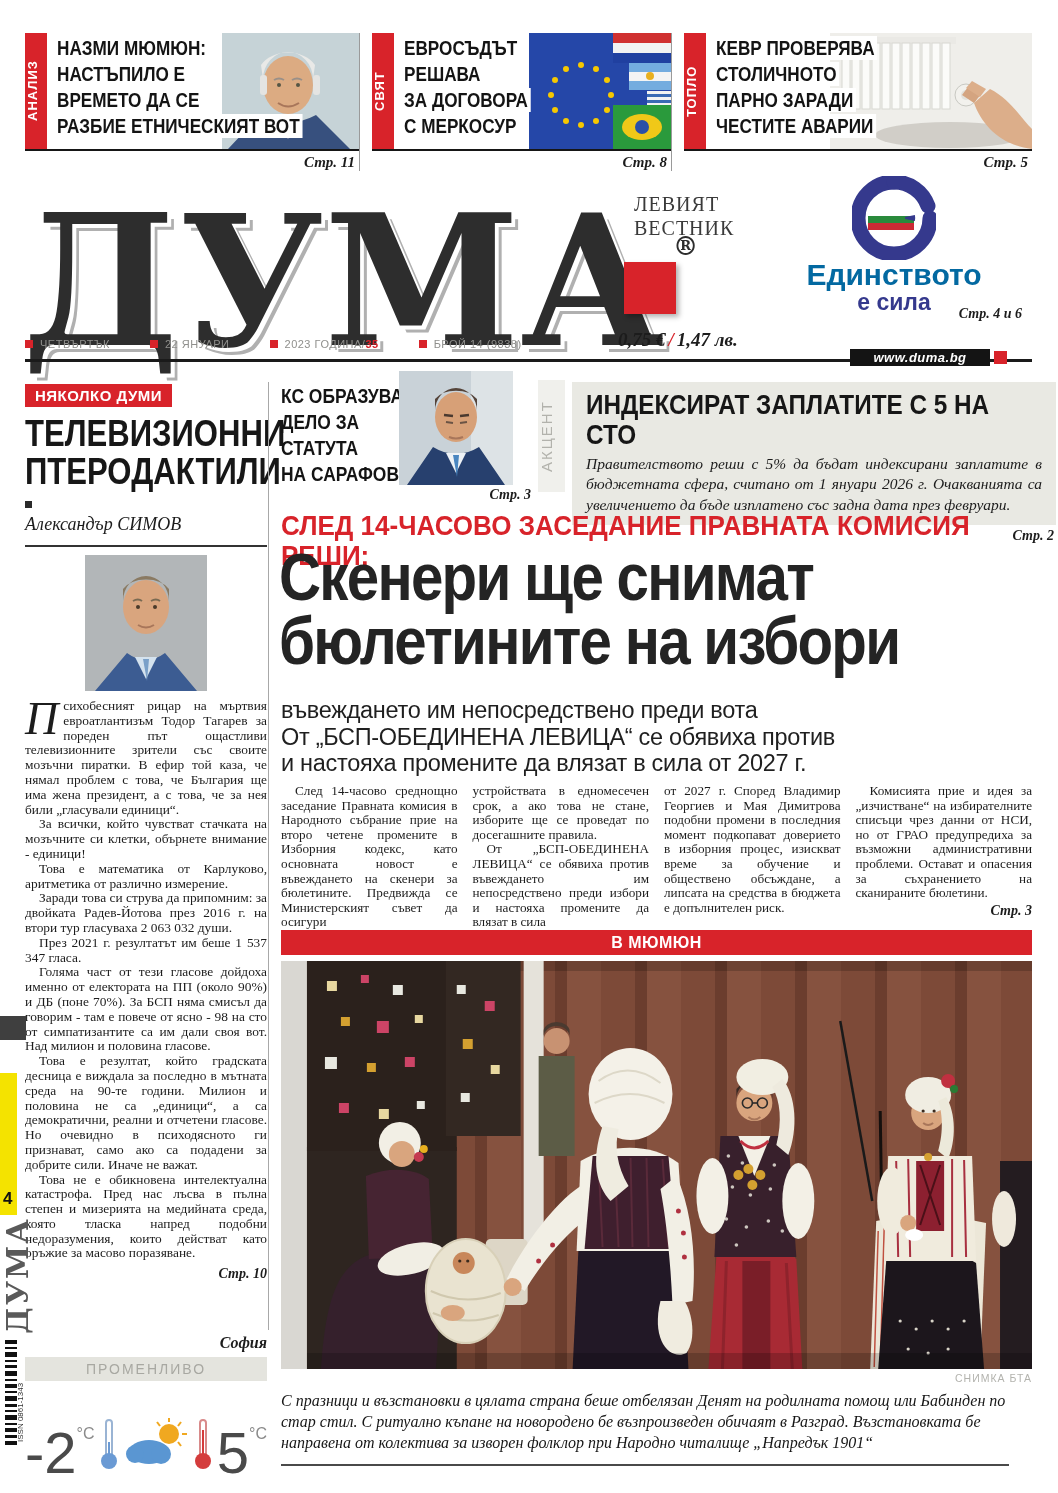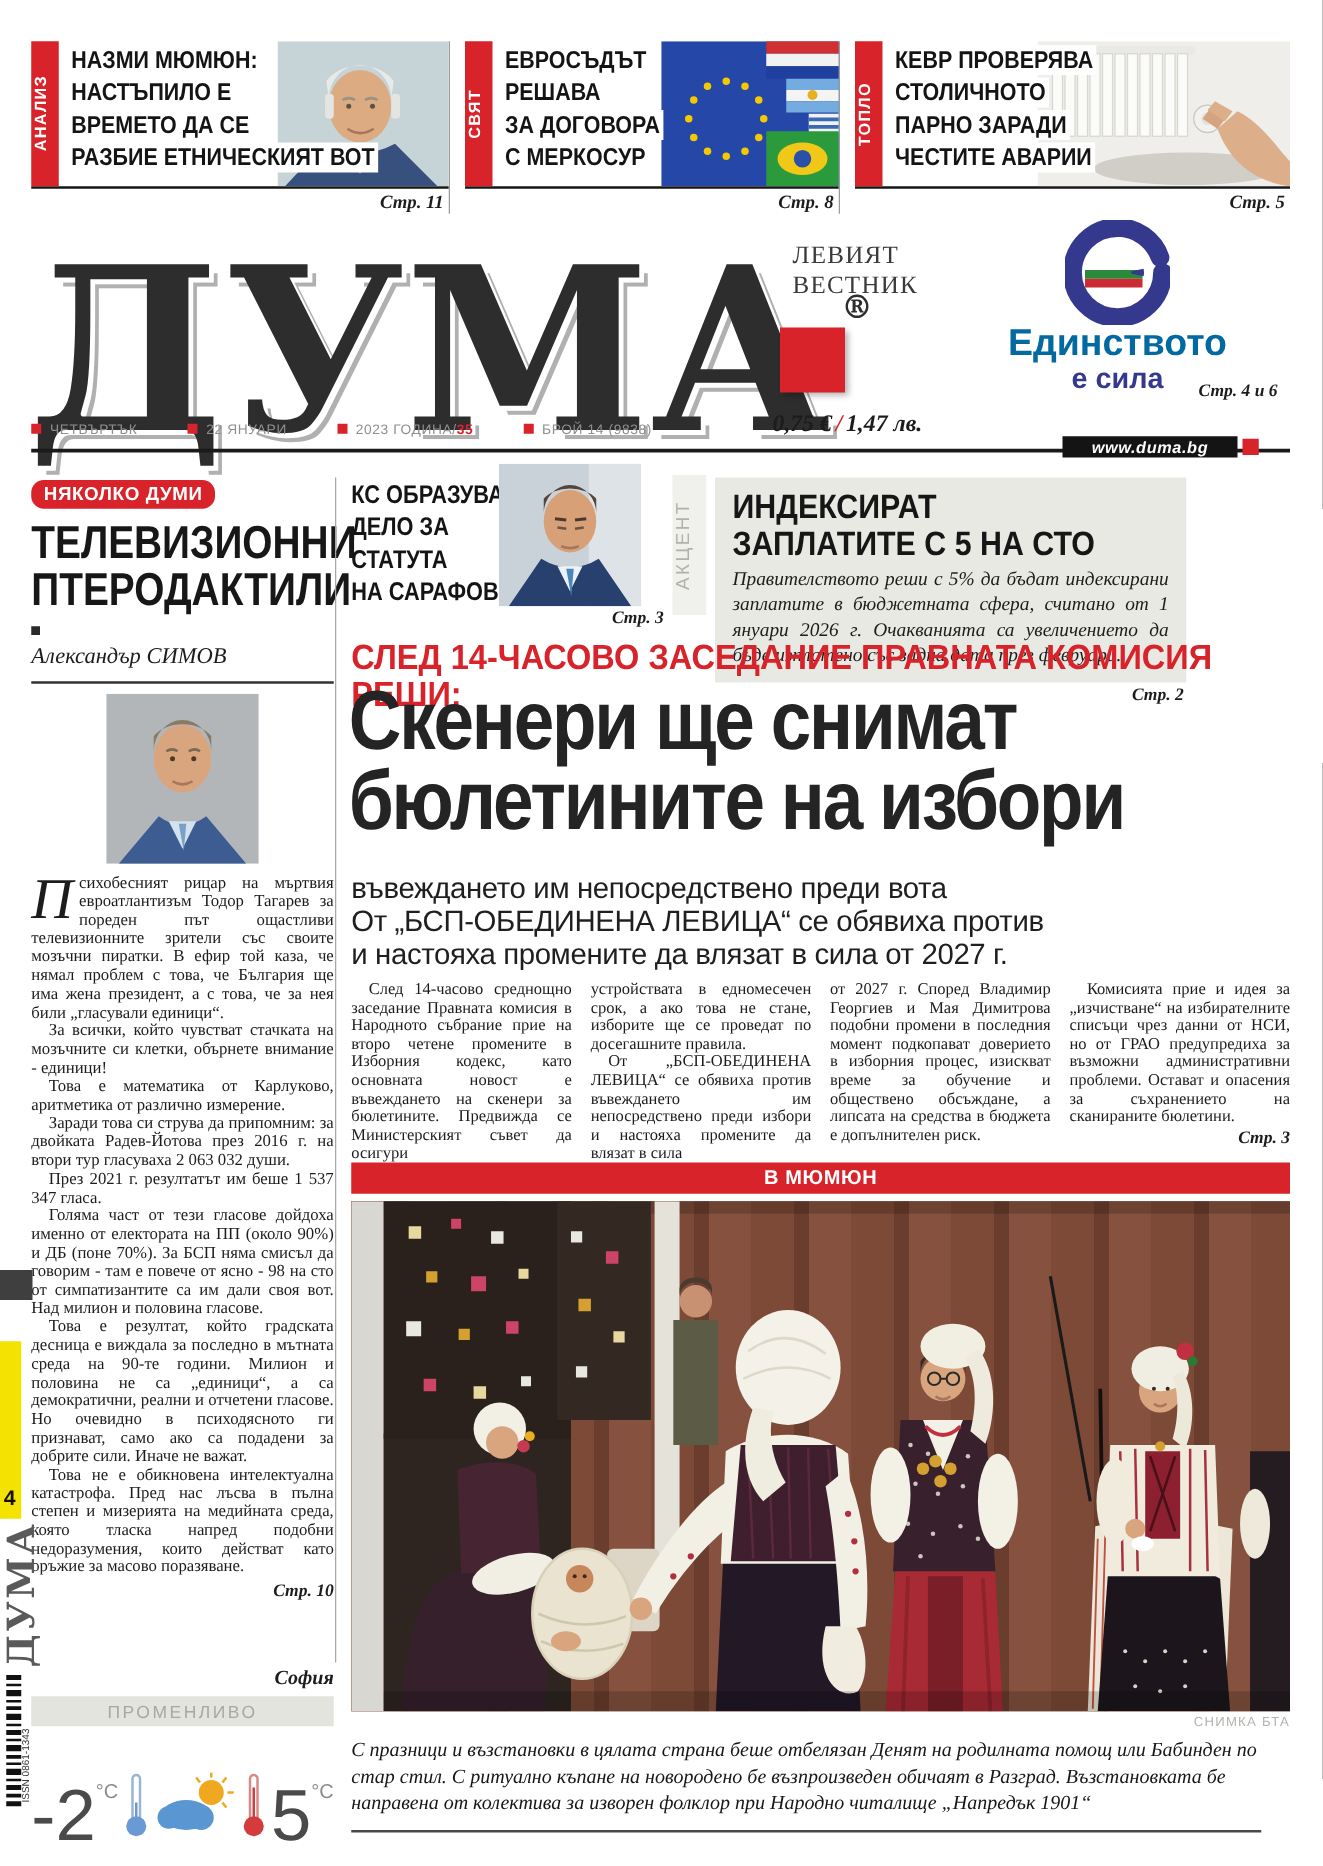--- a/index.html
+++ b/index.html
@@ -45,21 +45,21 @@
   .dateline{position:absolute;left:25px;top:338px;display:flex;font-family:"Liberation Sans",sans-serif;
             font-size:11px;color:#8f8f8c;letter-spacing:.5px;}
   .dl-item{margin-right:40px;white-space:nowrap;}
   .sq{display:inline-block;width:8px;height:8px;background:#d8232a;margin-right:7px;}
   .dl-red{color:#d8232a;font-weight:bold;}
   .main-rule{position:absolute;left:25px;top:359px;width:1007px;height:3px;background:#1a1a1a;}
 
   
   .opinion{position:absolute;left:25px;top:384px;width:242px;}
   .op-badge{display:inline-block;background:#d8232a;color:#fff;font-family:"Liberation Sans",sans-serif;
-            font-weight:bold;font-size:15px;padding:3px 10px;letter-spacing:.5px;border-radius:10px;}
+            font-weight:bold;font-size:15px;padding:3px 10px;letter-spacing:.5px;}
   .op-title{margin-top:8px;transform:scaleX(.84);transform-origin:left top;}
   .op-title div{font-size:37px;line-height:38px;color:#171717;}
   .op-bullet{width:7px;height:7px;background:#2a2a2a;margin:10px 0 6px;}
   .op-author{font-style:italic;font-size:18px;}
   .op-hr{border:none;border-top:2px solid #333;margin:10px 0 8px;}
   .op-photo{display:block;margin:0 auto 8px;}
   .op-body p{margin:0;font-size:13.4px;line-height:14.8px;text-align:justify;}
   .op-body p.ind{text-indent:14px;}
   .dropcap{float:left;font-size:46px;line-height:36px;font-style:italic;margin:2px 5px 0 0;font-family:"Liberation Serif",serif;}
   .op-page{text-align:right;margin-top:5px;}
@@ -67,21 +67,21 @@
 
   
   .sarafov{position:absolute;left:281px;top:371px;width:252px;height:134px;}
   .sar-title{position:absolute;left:0;top:12px;transform:scaleX(.85);transform-origin:left top;}
   .sar-title div{font-size:20.5px;line-height:26px;color:#141414;}
   .sar-photo{position:absolute;left:118px;top:0;}
   .sar-page{position:absolute;right:2px;top:116px;}
   .accent-label{position:absolute;left:538px;top:380px;width:27px;height:112px;background:#f0f0ec;
                 color:#b2b2ac;writing-mode:vertical-rl;transform:rotate(180deg);text-align:center;
                 font-family:"Liberation Sans",sans-serif;font-size:15px;letter-spacing:2px;}
-  .accent-wrap{position:absolute;left:572px;top:382px;width:377px;}
+  .accent-wrap{position:absolute;left:572px;top:382px;width:484px;}
   .accent-box{background:#e9e9e3;padding:8px 14px 10px;box-sizing:border-box;}
   .accent-title{transform:scaleX(.9);transform-origin:left top;font-size:27px;line-height:30px;color:#161616;}
   .accent-body{font-style:italic;font-size:15.5px;line-height:1.32;text-align:justify;margin-top:4px;}
   .accent-page{text-align:right;margin-top:3px;padding-right:2px;}
 
   
   .kicker{position:absolute;left:281px;top:511px;transform:scaleX(.93);transform-origin:left top;
           color:#d8232a;font-size:28px;line-height:30px;}
   .headline{position:absolute;left:279px;top:545px;}
   .headline div{font-size:67px;line-height:64px;letter-spacing:-2px;color:#242424;

